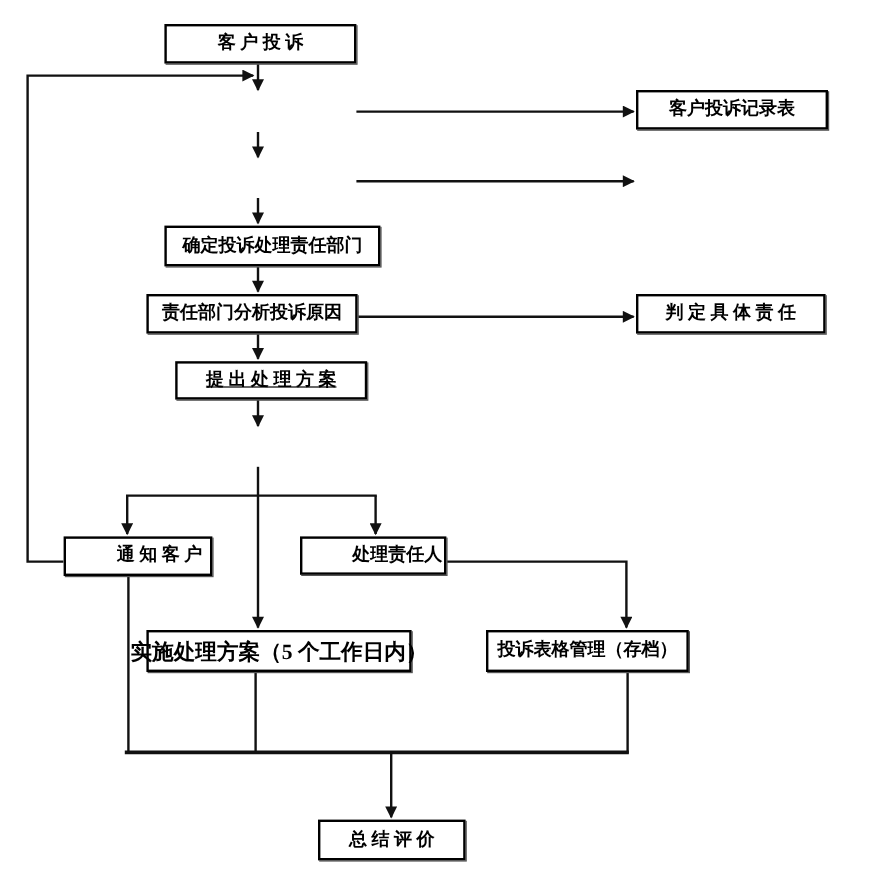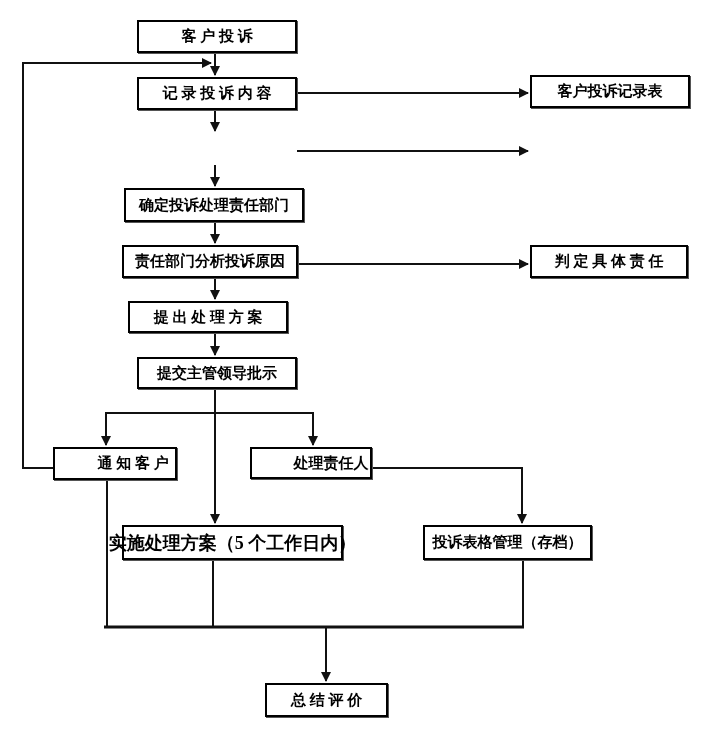--- a/index.html
+++ b/index.html
@@ -35,28 +35,28 @@
     color: #000000;
     white-space: nowrap;
     text-align: center;
     line-height: 1;
     box-shadow: 1px 1px 0 #555555;
   }
   
   .b-customer-complaint    { left: 137px; top:  20px; width: 160px; height: 33px; }
   .b-record-content        { left: 137px; top:  77px; width: 160px; height: 33px; }
   .b-judge-validity        { left: 137px; top: 133px; width: 160px; height: 32px; }
-  .b-determine-department  { left: 124px; top: 188px; width: 180px; height: 34px; }
+  .b-determine-department  { left: 137px; top: 188px; width: 180px; height: 34px; }
   .b-analyze-cause         { left: 122px; top: 245px; width: 176px; height: 33px; }
-  .b-propose-plan          { left: 128px; top: 301px; width: 160px; height: 32px; }
+  .b-propose-plan          { left: 146px; top: 301px; width: 160px; height: 32px; text-decoration: underline; }
   .b-submit-leader         { left: 137px; top: 357px; width: 160px; height: 32px; }
   .b-notify-customer       { left:  53px; top: 447px; width: 124px; height: 33px; padding-left: 36px; }
   .b-handle-responsible    { left: 250px; top: 447px; width: 122px; height: 32px; padding-left: 40px; }
   .b-implement-plan        { left: 122px; top: 525px; width: 221px; height: 35px; font-size: 18px; }
-  .b-form-management       { left: 423px; top: 525px; width: 169px; height: 35px; }
+  .b-form-management       { left: 405px; top: 525px; width: 169px; height: 35px; }
   .b-summary-evaluation    { left: 265px; top: 683px; width: 123px; height: 34px; text-align: right; }
   
   .b-complaint-record-form { left: 530px; top:  75px; width: 160px; height: 33px; }
   .b-reply-24h             { left: 530px; top: 133px; width: 160px; height: 34px; }
   .b-determine-responsibility { left: 530px; top: 245px; width: 158px; height: 33px; }
 </style>
 </head>
 <body>
 
 <div class="canvas">
@@ -84,25 +84,23 @@
     <line x1="313" y1="413" x2="313" y2="445" marker-end="url(#arrow)"></line>
     <polyline points="372,468 522,468 522,523" marker-end="url(#arrow)"></polyline>
     <line x1="107" y1="480" x2="107" y2="628"></line>
     <line x1="213" y1="560" x2="213" y2="628"></line>
     <line x1="523" y1="560" x2="523" y2="628"></line>
     <line stroke-width="3" x1="104" y1="627" x2="524" y2="627"></line>
     <line x1="326" y1="628" x2="326" y2="681" marker-end="url(#arrow)"></line>
   </svg>
 
   <div class="flow-box b-customer-complaint">客  户  投  诉</div>
-  <div class="flow-box b-record-content">记 录 投 诉 内 容</div>
   <div class="flow-box b-determine-department">确定投诉处理责任部门</div>
   <div class="flow-box b-analyze-cause">责任部门分析投诉原因</div>
   <div class="flow-box b-propose-plan">提 出 处 理 方 案</div>
-  <div class="flow-box b-submit-leader">提交主管领导批示</div>
   <div class="flow-box b-notify-customer">通 知 客 户</div>
   <div class="flow-box b-handle-responsible">处理责任人</div>
   <div class="flow-box b-implement-plan">实施处理方案（5 个工作日内）</div>
   <div class="flow-box b-form-management">投诉表格管理（存档）</div>
   <div class="flow-box b-summary-evaluation">总 结 评 价</div>
   <div class="flow-box b-complaint-record-form">客户投诉记录表</div>
   <div class="flow-box b-determine-responsibility">判 定 具 体 责 任</div>
 
 </div>
 

